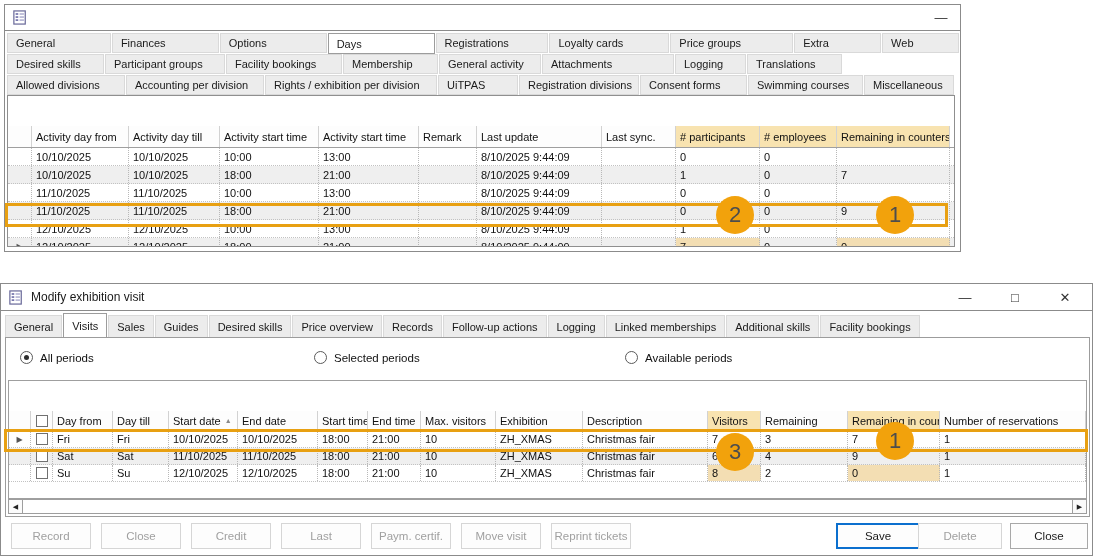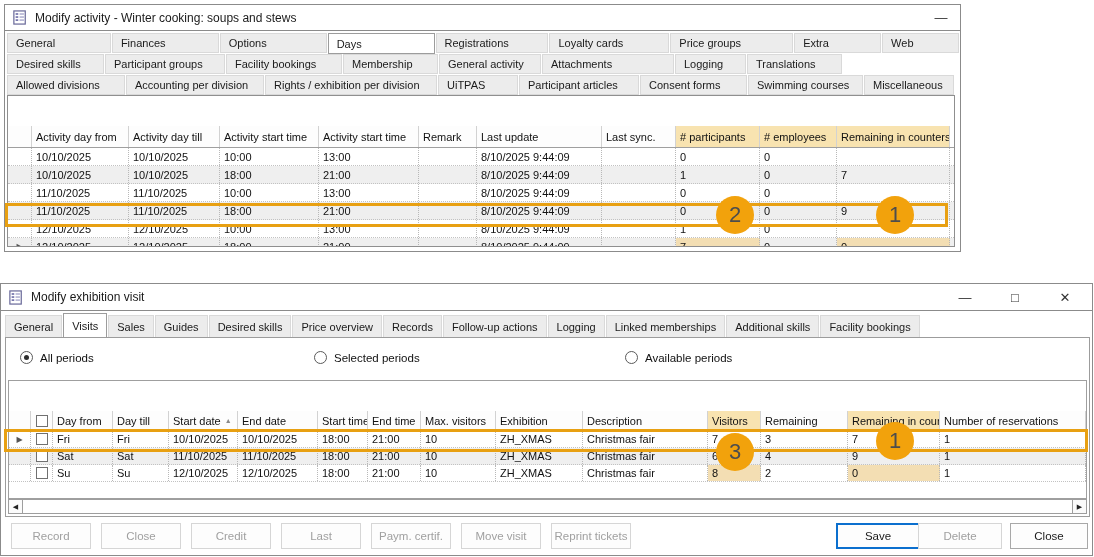--- a/index.html
+++ b/index.html
@@ -70,21 +70,20 @@
     <div class="titlebar" style="height:26px;">
       <svg class="doc-icon" viewBox="0 0 16 17">
         <rect x="1" y="1" width="13" height="15" fill="#ffffff" stroke="#6a6a9a" stroke-width="1.4"></rect>
         <rect x="3" y="3.5" width="3" height="2" fill="#7777ad"></rect>
         <rect x="7.5" y="3.5" width="5" height="2" fill="#b9b9d6"></rect>
         <rect x="3" y="7" width="3" height="2" fill="#7777ad"></rect>
         <rect x="7.5" y="7" width="5" height="2" fill="#b9b9d6"></rect>
         <rect x="3" y="10.5" width="3" height="2" fill="#7777ad"></rect>
         <rect x="7.5" y="10.5" width="5" height="2" fill="#b9b9d6"></rect>
       </svg>
-      <span class="title">Modify activity - Winter cooking: soups and stews</span>
       <div class="win-controls">
         <span class="win-btn">—</span>
       </div>
     </div>
 
     <div id="aw-tabs">
         <div class="tabrow" style="left: 2px; top: 28px; height: 20px; width: 953px;">
           <div class="tab" style="width: 104px;">General</div>
           <div class="tab" style="width: 107px;">Finances</div>
           <div class="tab" style="width: 107px;">Options</div>
@@ -103,21 +102,21 @@
           <div class="tab" style="width: 102px;">General activity</div>
           <div class="tab" style="width: 132px;">Attachments</div>
           <div class="tab" style="width: 71px;">Logging</div>
           <div class="tab" style="width: 95px;">Translations</div>
         </div>
         <div class="tabrow" style="left: 2px; top: 70px; height: 20px; width: 953px;">
           <div class="tab" style="width: 118px;">Allowed divisions</div>
           <div class="tab" style="width: 138px;">Accounting per division</div>
           <div class="tab" style="width: 172px;">Rights / exhibition per division</div>
           <div class="tab" style="width: 80px;">UiTPAS</div>
-          <div class="tab" style="width: 120px;">Participant articles</div>
+          <div class="tab" style="width: 120px;">Registration divisions</div>
           <div class="tab" style="width: 107px;">Consent forms</div>
           <div class="tab" style="width: 115px;">Swimming courses</div>
           <div class="tab" style="width: 90px;">Miscellaneous</div>
         </div>
       </div>
 
     <div class="grid" id="aw-grid" style="left:2px; top:90px; width:948px; height:152px;">
         <div class="g-row g-head" style="height: 22px;">
           <div class="g-cell" style="width: 24px;"></div>
           <div class="g-cell" style="width: 97px;">Activity day from</div>

